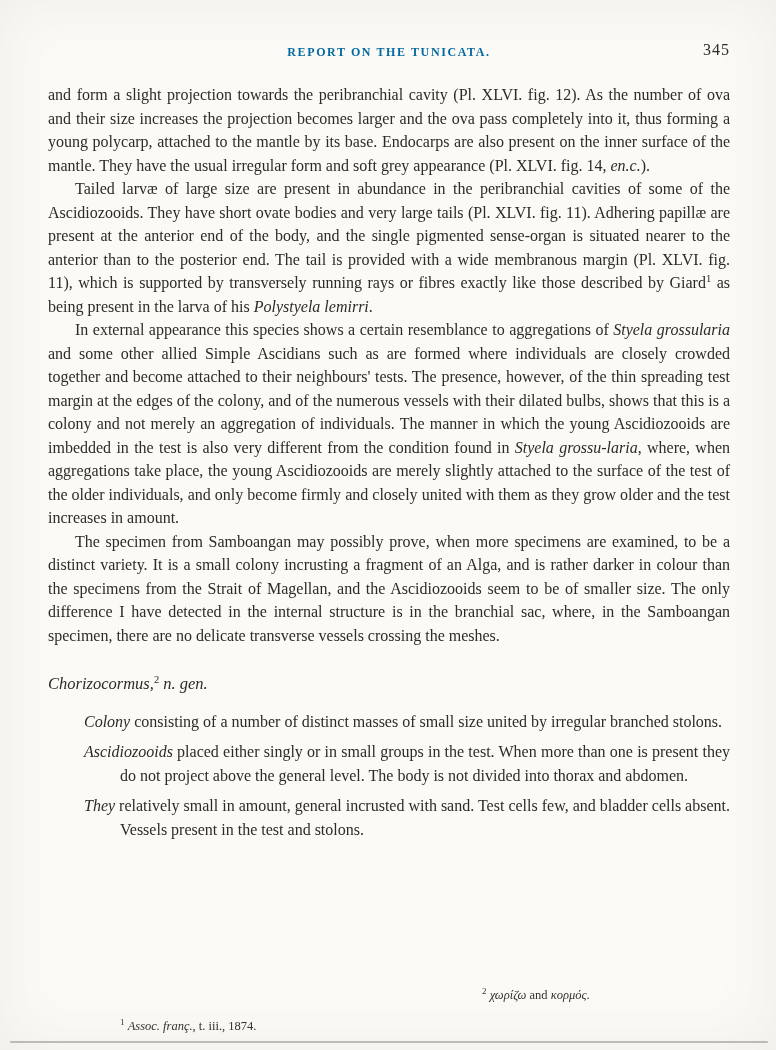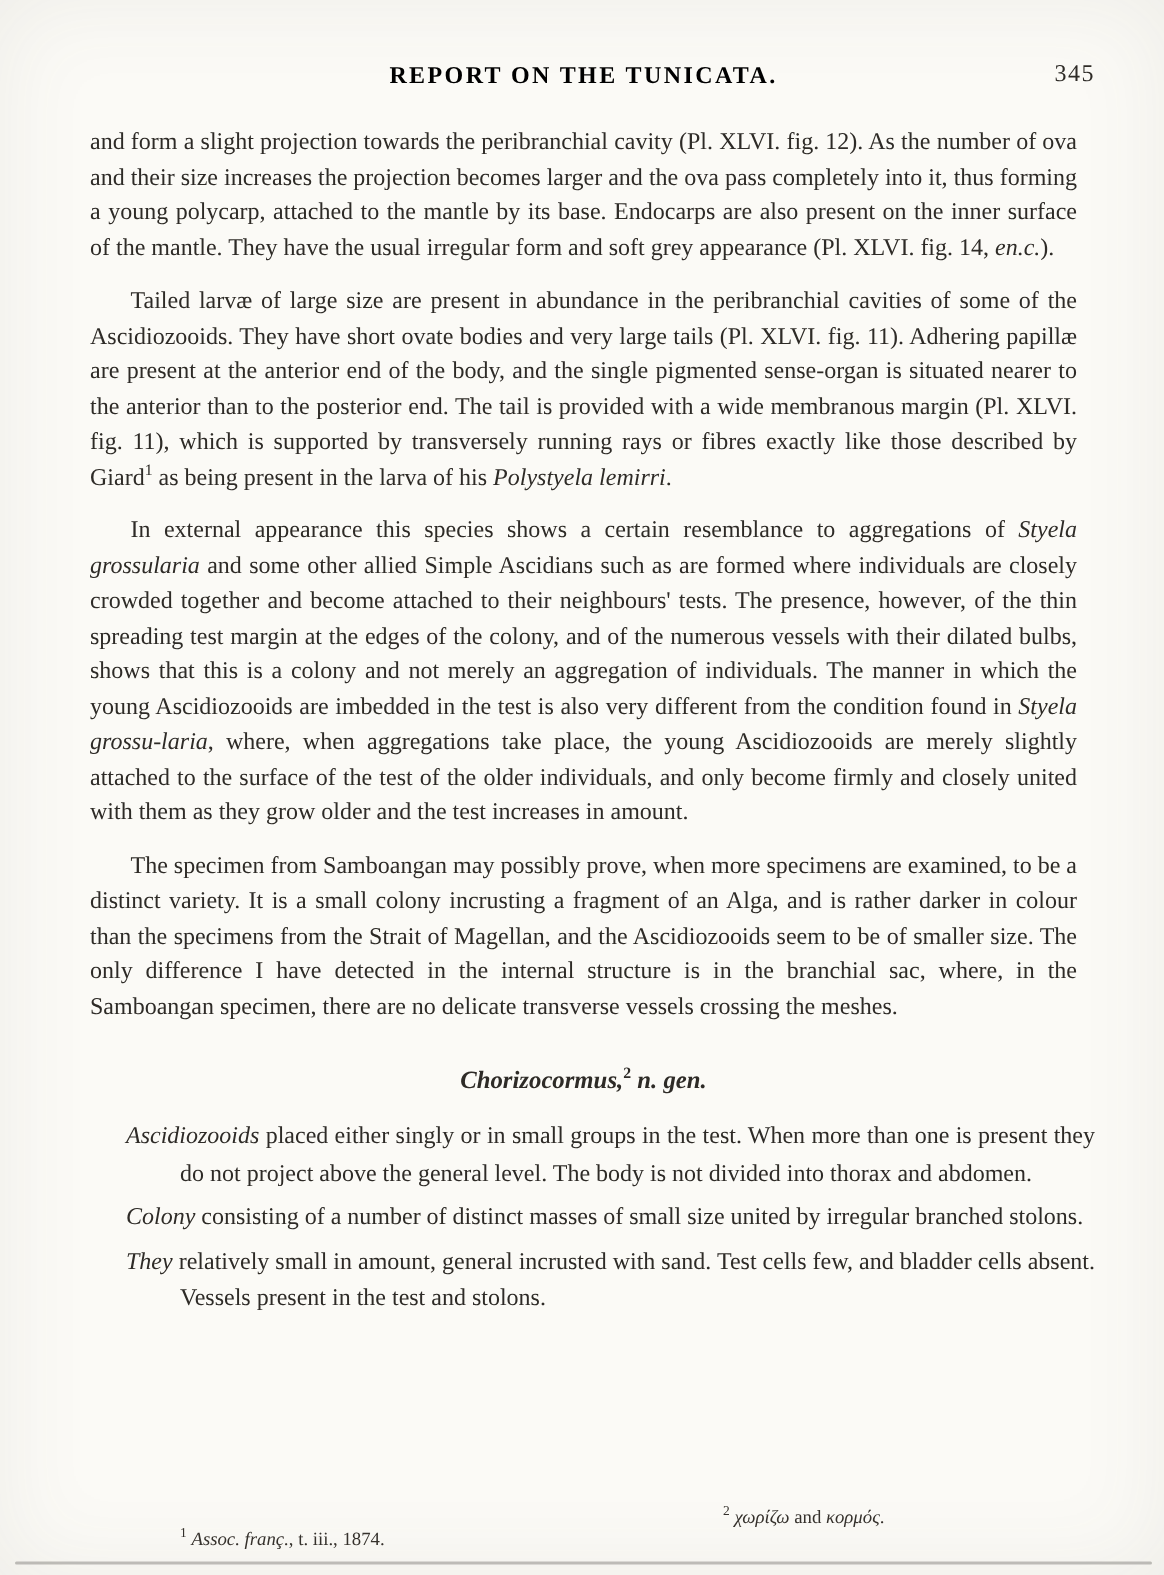--- a/index.html
+++ b/index.html
@@ -17,50 +17,49 @@
     box-shadow: inset 0 0 60px rgba(90,85,75,0.08);
   }
   .header {
     position: relative;
     text-align: center;
     margin-bottom: 21px;
     height: 20px;
   }
   .running-title {
     display: inline-block;
-    font-size: 16px;
+    font-size: 12px;
     font-weight: bold;
     letter-spacing: 1.6px;
-    color: #000000;
+    color: #0369a1;
   }
   .page-number {
     position: absolute;
     right: 0;
     top: -1px;
     font-size: 16px;
     letter-spacing: 1px;
     text-align: center;
   }
   .body-text p {
-    margin: 12px;
+    margin: 0;
     text-align: justify;
     font-size: 16px;
     line-height: 23.5px;
   }
   .indent { text-indent: 27px; }
   .it { font-style: italic; }
   sup {
     font-size: 10.5px;
     line-height: 0;
     vertical-align: super;
   }
   .genus-heading {
     margin: 27px 0 0 0;
-    text-align: center;
-    font-weight: bold;
+    font-weight: normal;
     font-size: 16.5px;
   }
   .defs { margin-top: 16px; }
   .def {
     margin: 0 0 5px 0;
     padding-left: 72px;
     text-indent: -36px;
     text-align: justify;
     font-size: 16px;
     line-height: 24.5px;
@@ -69,21 +68,21 @@
     position: absolute;
     left: 48px;
     right: 46px;
     top: 988px;
     height: 20px;
     font-size: 12.5px;
     color: #35312c;
   }
   .footnote { position: absolute; top: 0; white-space: nowrap; }
   .fn1 { left: 72px; margin-top: 31px; }
-  .fn2 { left: 434px; margin-top: 16px; }
+  .fn2 { left: 434px; }
   .footnote sup { font-size: 9px; }
   .scan-edge {
     position: absolute;
     left: 10px;
     right: 8px;
     bottom: 7px;
     height: 2px;
     background: rgba(120, 118, 112, 0.45);
     border-radius: 1px;
   }
@@ -101,22 +100,22 @@
   <div class="body-text">
     <p class="para"><span>and form a slight projection towards the peribranchial cavity (Pl. XLVI. fig. 12). As the number of ova and their size increases the projection becomes larger and the ova pass completely into it, thus forming a young polycarp, attached to the mantle by its base. Endocarps are also present on the inner surface of the mantle. They have the usual irregular form and soft grey appearance (Pl. XLVI. fig. 14, </span><span class="it">en.c.</span><span>).</span></p>
     <p class="para indent"><span>Tailed larvæ of large size are present in abundance in the peribranchial cavities of some of the Ascidiozooids. They have short ovate bodies and very large tails (Pl. XLVI. fig. 11). Adhering papillæ are present at the anterior end of the body, and the single pigmented sense-organ is situated nearer to the anterior than to the posterior end. The tail is provided with a wide membranous margin (Pl. XLVI. fig. 11), which is supported by transversely running rays or fibres exactly like those described by Giard</span><sup>1</sup><span> as being present in the larva of his </span><span class="it">Polystyela lemirri</span><span>.</span></p>
     <p class="para indent"><span>In external appearance this species shows a certain resemblance to aggregations of </span><span class="it">Styela grossularia</span><span> and some other allied Simple Ascidians such as are formed where individuals are closely crowded together and become attached to their neighbours' tests. The presence, however, of the thin spreading test margin at the edges of the colony, and of the numerous vessels with their dilated bulbs, shows that this is a colony and not merely an aggregation of individuals. The manner in which the young Ascidiozooids are imbedded in the test is also very different from the condition found in </span><span class="it">Styela grossu-laria</span><span>, where, when aggregations take place, the young Ascidiozooids are merely slightly attached to the surface of the test of the older individuals, and only become firmly and closely united with them as they grow older and the test increases in amount.</span></p>
     <p class="para indent"><span>The specimen from Samboangan may possibly prove, when more specimens are examined, to be a distinct variety. It is a small colony incrusting a fragment of an Alga, and is rather darker in colour than the specimens from the Strait of Magellan, and the Ascidiozooids seem to be of smaller size. The only difference I have detected in the internal structure is in the branchial sac, where, in the Samboangan specimen, there are no delicate transverse vessels crossing the meshes.</span></p>
   </div>
 
   <h2 class="genus-heading"><span class="it">Chorizocormus,</span><sup>2</sup><span class="it"> n. gen.</span></h2>
 
   <div class="defs">
+    <p class="def"><span class="it">Colony</span><span> consisting of a number of distinct masses of small size united by irregular branched stolons.</span></p>
     <p class="def"><span class="it">Ascidiozooids</span><span> placed either singly or in small groups in the test. When more than one is present they do not project above the general level. The body is not divided into thorax and abdomen.</span></p>
-    <p class="def"><span class="it">Colony</span><span> consisting of a number of distinct masses of small size united by irregular branched stolons.</span></p>
     <p class="def"><span class="it">They</span><span> relatively small in amount, general incrusted with sand. Test cells few, and bladder cells absent. Vessels present in the test and stolons.</span></p>
   </div>
 
   <div class="footnotes">
     <span class="footnote fn1"><sup>1</sup><span> </span><span class="it">Assoc. franç.</span><span>, t. iii., 1874.</span></span>
     <span class="footnote fn2"><sup>2</sup><span> </span><span class="it">χωρίζω</span><span> and </span><span class="it">κορμός</span><span>.</span></span>
   </div>
 
   <div class="scan-edge"></div>
 

